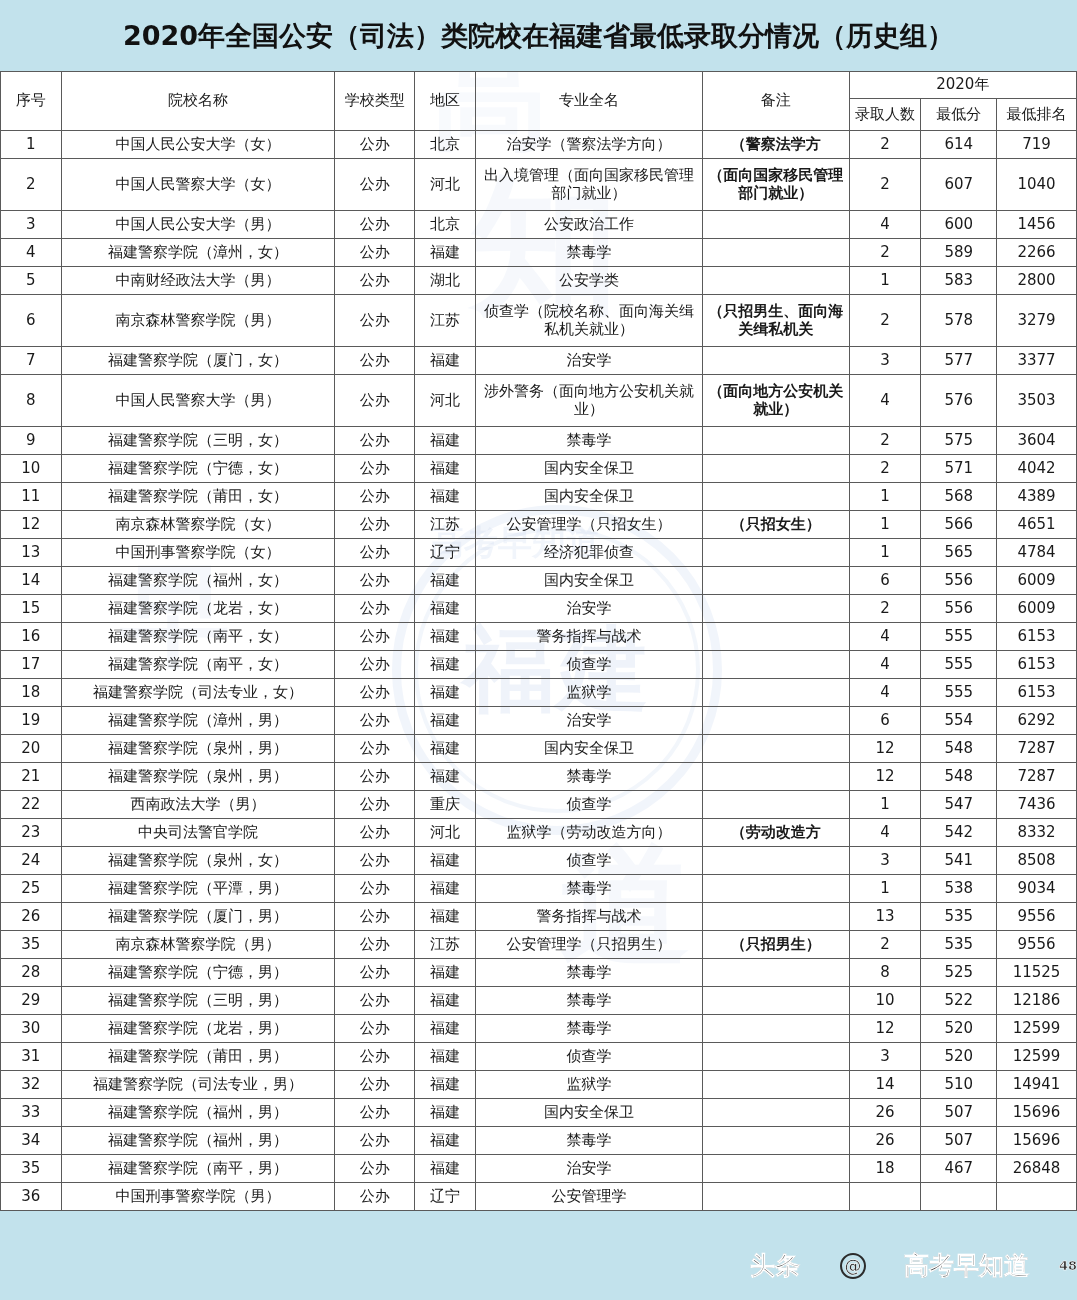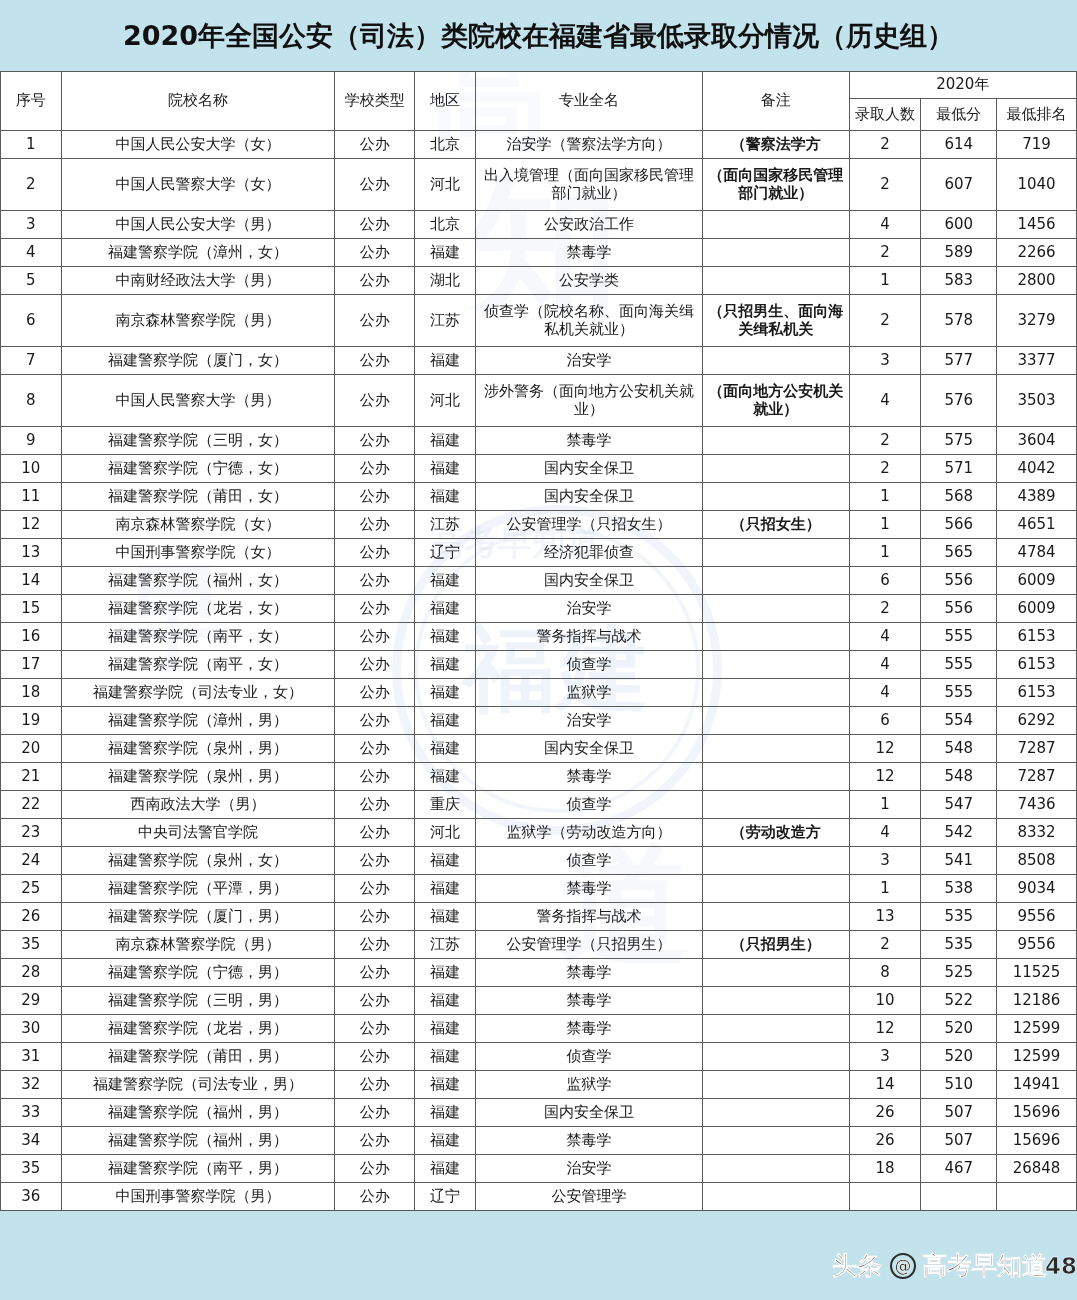--- a/index.html
+++ b/index.html
@@ -169,35 +169,36 @@
     top: 1249px;
     z-index: 5;
     display: flex;
     align-items: center;
     font-size: 25px;
     font-weight: bold;
     color: #2b2b2b;
     -webkit-text-stroke: 0.6px #ffffff;
     white-space: nowrap;
     font-family: "DejaVu Sans", "Liberation Sans", sans-serif;
+    gap: 32px;
   }
   .wm-corner .at-circle {
     display: inline-flex;
     align-items: center;
     justify-content: center;
     width: 26px;
     height: 26px;
     border: 2.5px solid #2b2b2b;
     border-radius: 50%;
     font-size: 17px;
     margin: 0 6px 0 8px;
     box-sizing: border-box;
   }
   .wm-corner .tail-num {
-    font-size: 23px;
+    font-size: 13px;
     margin-left: -2px;
   }
 </style>
 </head>
 <body>
 
 <div id="page">
 
   <div class="wm-layer">
     <div class="wm-ghost" style="left:430px; top:35px;">高</div>

